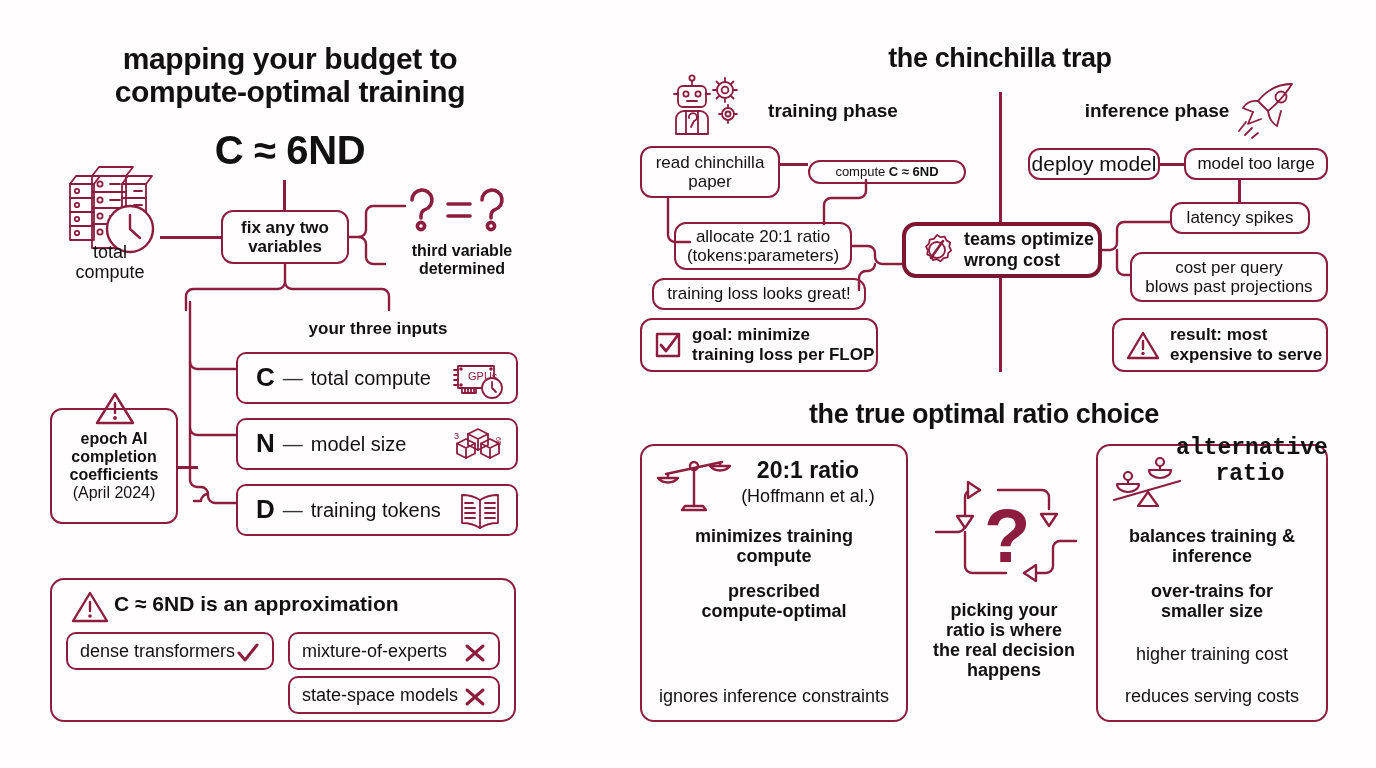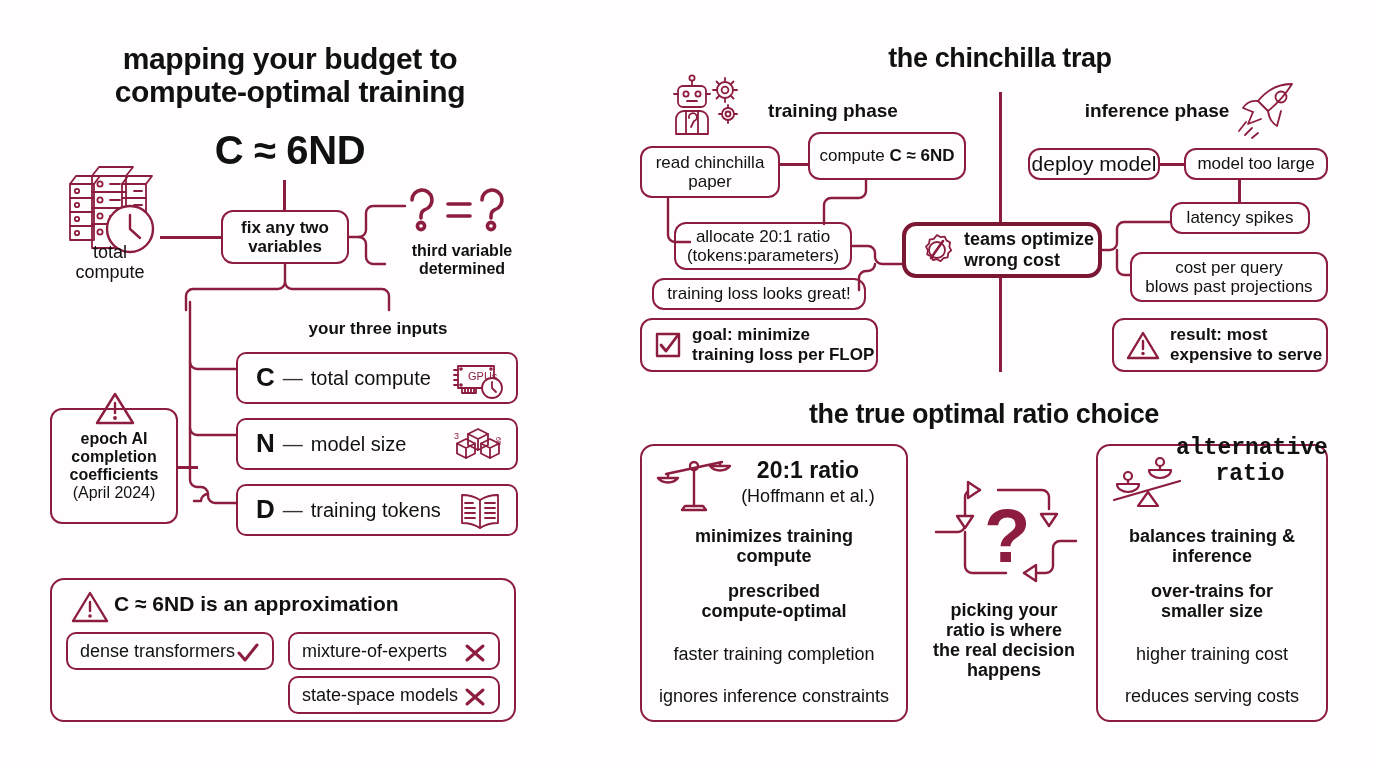--- a/index.html
+++ b/index.html
@@ -305,21 +305,21 @@
     </svg>
   </div>
   <div class="lbl b" style="left:1072px; top:100px; width:170px; font-size:19px;">inference phase</div>
 
   <div class="box" style="left:640px; top:146px; width:140px; height:52px; font-size:17px;">
     <div>
       <div>read chinchilla</div>
       <div>paper</div>
     </div>
   </div>
-  <div class="box" style="left:808px; top:132px; width:158px; height:48px; font-size:17px;">
+  <div class="box" style="left:808px; top:160px; width:158px; height:24px; font-size:13px;">
     <span>compute <b>C ≈ 6ND</b></span>
   </div>
   <div class="box" style="left:674px; top:222px; width:178px; height:48px; font-size:17px;">
     <div>
       <div>allocate 20:1 ratio</div>
       <div>(tokens:parameters)</div>
     </div>
   </div>
   <div class="box" style="left:652px; top:278px; width:214px; height:32px; font-size:17px;">
     <span>training loss looks great!</span>
@@ -431,21 +431,20 @@
   <div class="lbl" style="left:718px; top:486px; width:180px; font-size:18px;">(Hoffmann et al.)</div>
 
   <div class="lbl b" style="left:654px; top:526px; width:240px; font-size:18px;">
     <div>minimizes training</div>
     <div>compute</div>
   </div>
   <div class="lbl b" style="left:654px; top:581px; width:240px; font-size:18px;">
     <div>prescribed</div>
     <div>compute-optimal</div>
   </div>
-  <div class="lbl" style="left:650px; top:644px; width:248px; font-size:18px;">faster training completion</div>
   <div class="lbl" style="left:646px; top:686px; width:256px; font-size:18px;">ignores inference constraints</div>
 
   <div class="abs" style="left:936px; top:470px;">
     <svg width="140" height="130" viewBox="0 0 140 130">
       <g class="stroke">
         <path d="M0 62 h22 a7 7 0 0 0 7 -7 v-28 a7 7 0 0 1 7 -7 h8"></path>
         <path d="M44 20 l-12 -8 v16 z" fill="#fffdfd"></path>
         <path d="M62 20 h44 a7 7 0 0 1 7 7 v12"></path>
         <path d="M113 56 l-8 -12 h16 z" fill="#fffdfd"></path>
         <path d="M29 62 v34 a7 7 0 0 0 7 7 h34"></path>

